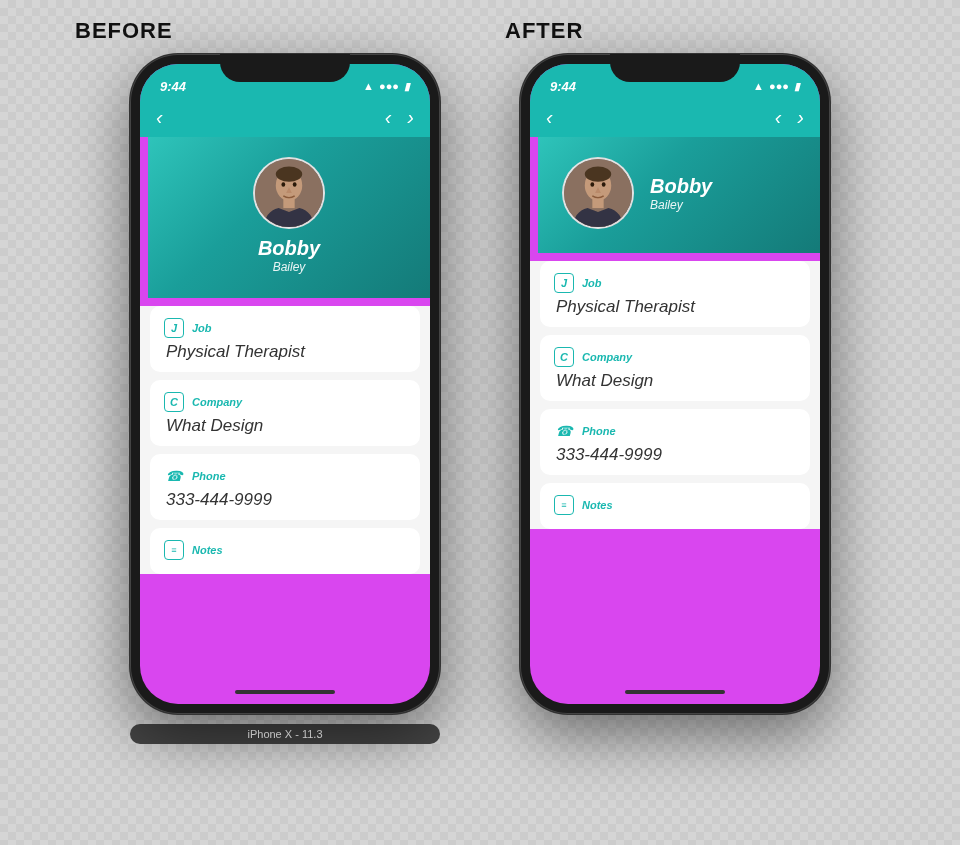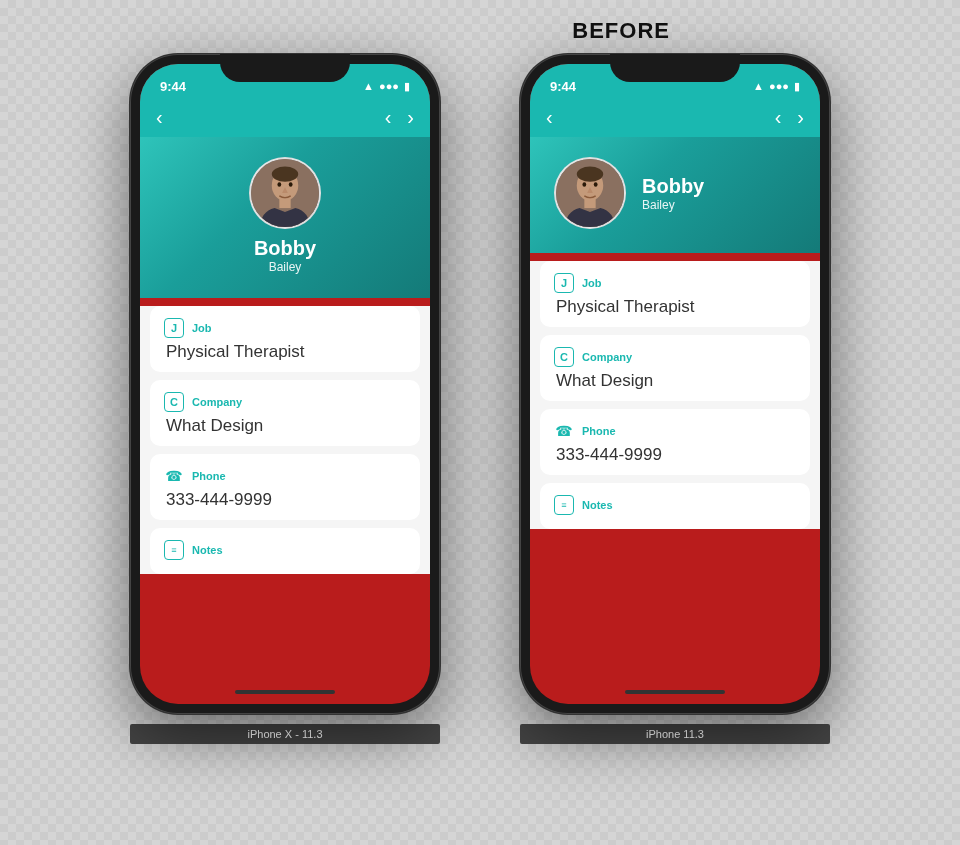--- a/index.html
+++ b/index.html
@@ -28,21 +28,21 @@
       width: 860px;
       justify-content: space-around;
       margin-top: 18px;
       margin-bottom: 10px;
     }
     .label-before, .label-after {
       font-size: 22px;
       font-weight: 900;
       letter-spacing: 1px;
       color: #111;
-      text-align: right;
+      text-align: left;
       width: 380px;
     }
 
     .phones-row {
       display: flex;
       gap: 80px;
       align-items: flex-start;
       justify-content: center;
     }
 
@@ -55,24 +55,25 @@
       padding: 10px;
       position: relative;
       box-shadow:
         0 0 0 1px #333,
         0 20px 60px rgba(0,0,0,0.5),
         inset 0 0 0 1px #444;
     }
     .phone-screen {
       width: 100%;
       height: 100%;
-      background: #b91c1c;
+      background: #d946ef;
       border-radius: 38px;
       overflow: hidden;
       position: relative;
+      font-style: italic;
     }
 
     
     .notch {
       position: absolute;
       top: 0;
       left: 50%;
       transform: translateX(-50%);
       width: 130px;
       height: 28px;
@@ -127,20 +128,21 @@
     }
 
     
     .profile-header {
       background: linear-gradient(135deg, #2ec4ba 0%, #1a9e9a 40%, #147a78 100%);
       padding: 20px 20px 24px 20px;
       display: flex;
       flex-direction: column;
       align-items: center;
       position: relative;
+      margin-left: 8px;
     }
     .profile-header.after-layout {
       flex-direction: row;
       align-items: center;
       gap: 16px;
       padding: 20px 24px 24px 24px;
     }
 
     .avatar-wrapper {
       width: 72px;
@@ -238,31 +240,32 @@
       height: 4px;
       background: #333;
       border-radius: 3px;
     }
 
     
     .device-label {
       margin-top: 10px;
       background: #444;
       color: #fff;
-      border-radius: 2px;
+      border-radius: 10px;
       font-size: 11px;
       padding: 4px 12px;
       text-align: center;
     }
   </style>
 </head>
 <body>
 
 <div class="labels-row">
   <div class="label-before">BEFORE</div>
+  <div class="label-after">AFTER</div>
 </div>
 
 <div class="phones-row">
 
   <div>
     <div class="phone-shell">
       <div class="notch"></div>
       <div class="phone-screen">
 
         <div class="status-bar">
@@ -422,16 +425,15 @@
               <div class="field-icon" style="font-size:9px;">≡</div>
               <span class="field-label-text">Notes</span>
             </div>
           </div>
 
         </div>
 
         <div class="home-indicator"></div>
       </div>
     </div>
-    <div class="device-label">iPhone 11.3</div>
   </div>
 
 </div>
 
 </body></html>

